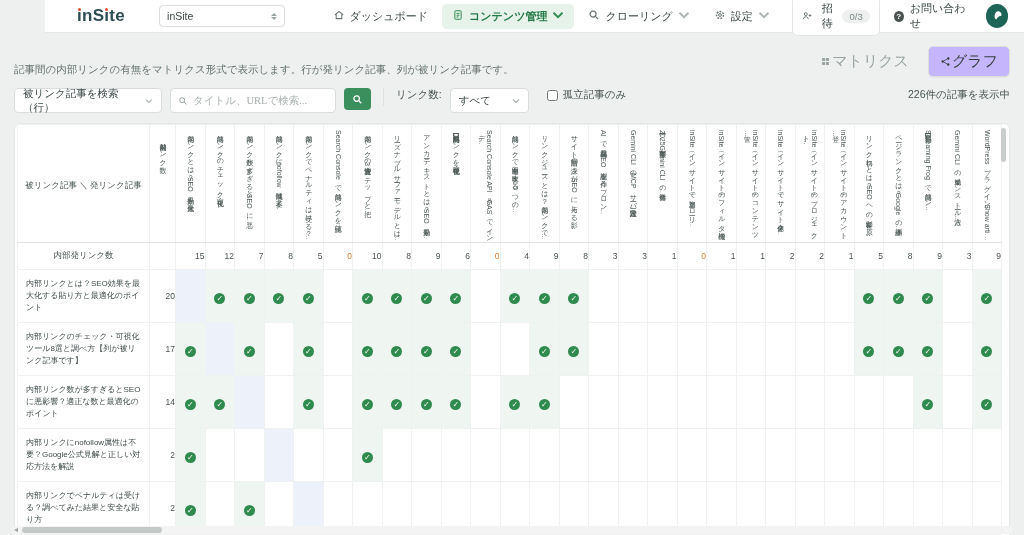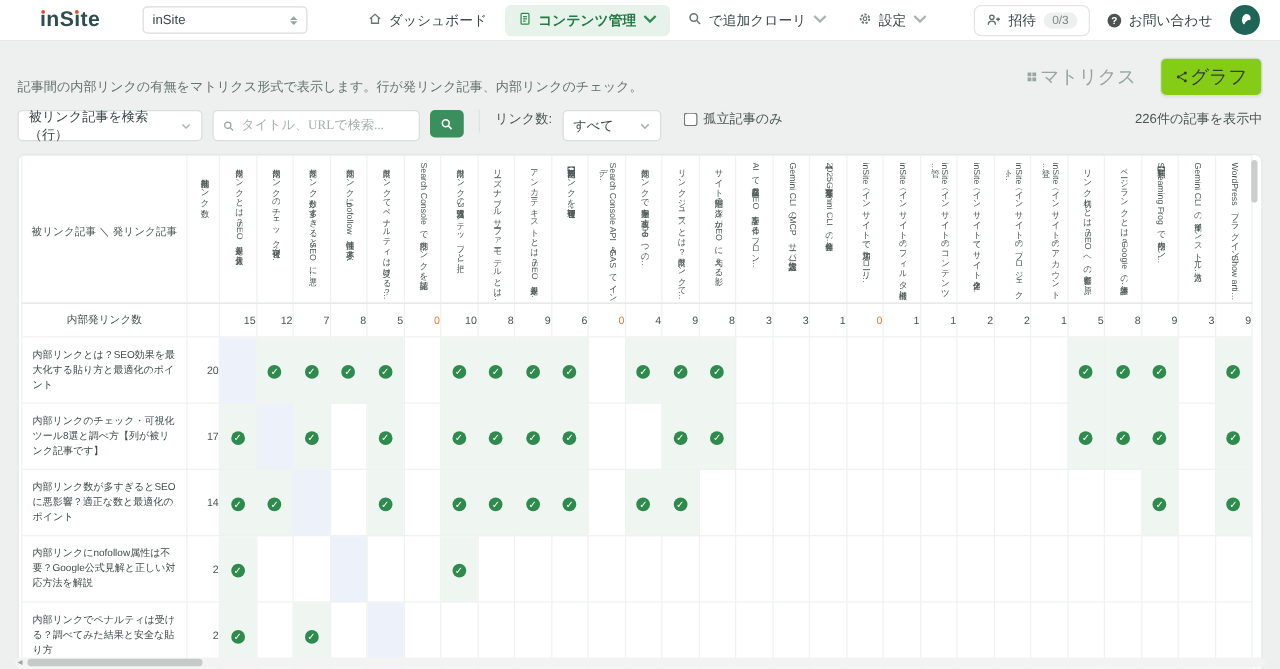--- a/index.html
+++ b/index.html
@@ -1,20 +1,20 @@
 <!DOCTYPE html>
 <html lang="ja"><head>
 <meta charset="utf-8">
 <style>
   * { margin:0; padding:0; box-sizing:border-box; }
   html,body { width:1024px; height:535px; overflow:hidden; }
   body { font-family:"Liberation Sans","DejaVu Sans",sans-serif; background:#edf0ee; color:#333f3d; position:relative; }
 
   
-  .navbar { height:33px; background:#fff; border-bottom:1px solid #e7e9e8; display:flex; align-items:center; padding:0 16px; gap:12px; }
+  .navbar { height:33px; background:#fff; border-bottom:1px solid #e7e9e8; display:flex; align-items:center; padding:0 16px; gap:12px;margin-left:45px; }
   .logo { position:relative; font-size:17px; font-weight:bold; color:#2d4d52; letter-spacing:.3px; margin-left:16px; }
   .logo i { position:absolute; width:3.2px; height:3.2px; border-radius:50%; background:#e2492f; top:2px; }
   .logo i.d1 { left:1px; } .logo i.d2 { left:28px; }
   .proj-select { margin-left:22px; width:132px; height:22px; border:1px solid #d9dddc; border-radius:4px; background:#fff; display:flex; align-items:center; justify-content:space-between; padding:0 7px; font-size:10.5px; color:#3a4746; }
   .updown { display:flex; flex-direction:column; gap:1px; color:#9aa5a1; }
   .updown b { width:0; height:0; border-left:3px solid transparent; border-right:3px solid transparent; }
   .updown b.up { border-bottom:3.5px solid #9aa5a1; }
   .updown b.dn { border-top:3.5px solid #9aa5a1; }
   nav.main-nav { display:flex; align-items:center; gap:4px; margin-left:26px; }
   .nav-item { display:flex; align-items:center; gap:5px; font-size:11px; color:#3a4746; padding:5px 10px; border-radius:5px; cursor:pointer; white-space:nowrap; }
@@ -33,21 +33,21 @@
 
   
   main { padding:0 14px; }
   .page-head { display:flex; align-items:flex-end; justify-content:space-between; margin-top:13px; }
   h1.title { font-size:15px; color:#222f2e; letter-spacing:.5px; }
   .subtitle { font-size:10.5px; color:#66736f; margin-top:5px; }
   .view-toggle { display:flex; align-items:center; gap:8px; }
   .toggle { display:flex; align-items:center; gap:1px; font-size:15px; padding:5px 11px; border-radius:5px; cursor:pointer; font-family:Liberation Mono, monospace; }
   .toggle svg { width:11px; height:11px; }
   .toggle.muted { background:transparent; border:none; color:#9aa5a1; }
-  .toggle.white { background:#84cc16; border:1px solid #dcdfde; color:#333f3d; box-shadow:0 1px 1px rgba(0,0,0,.04); }
+  .toggle.white { background:#c4b5fd; border:1px solid #dcdfde; color:#333f3d; box-shadow:0 1px 1px rgba(0,0,0,.04); }
 
   
   .filter-bar { display:flex; align-items:flex-start; margin-top:11px; gap:8px; }
   .sel { height:25px; border:1px solid #d9dddc; border-radius:4px; background:#fff; display:flex; align-items:center; justify-content:space-between; padding:0 8px; font-size:10.5px; color:#3a4746; cursor:pointer; }
   .sel .crt { color:#aab3b0; }
   .sel.w1 { width:148px; }
   .sel.w2 { width:79px; }
   .searchbox { width:166px; height:25px; border:1px solid #d9dddc; border-radius:4px; background:#fff; display:flex; align-items:center; padding:0 7px; gap:5px; }
   .searchbox svg { width:10px; height:10px; color:#9aa5a1; flex:none; }
   .searchbox input { border:none; outline:none; width:100%; font-size:10.5px; color:#3a4746; font-family:Liberation Serif, serif; }
@@ -112,21 +112,21 @@
         <span>コンテンツ管理</span>
         <span><svg class="crt" width="8" height="6" viewBox="0 0 8 6">
             <path d="M1 1.5 L4 4.5 L7 1.5" stroke="currentColor" fill="none" stroke-width="1.2"></path>
           </svg></span>
       </div>
       <div class="nav-item">
         <span><svg viewBox="0 0 16 16" fill="none" stroke="currentColor" stroke-width="1.6">
             <circle cx="6.7" cy="6.7" r="4"></circle>
             <path d="M9.8 9.8 L13.5 13.5"></path>
           </svg></span>
-        <span>で追加クローリ</span>
+        <span>クローリング</span>
         <span><svg class="crt" width="8" height="6" viewBox="0 0 8 6">
             <path d="M1 1.5 L4 4.5 L7 1.5" stroke="currentColor" fill="none" stroke-width="1.2"></path>
           </svg></span>
       </div>
       <div class="nav-item">
         <span><svg viewBox="0 0 16 16" fill="none" stroke="currentColor">
             <circle cx="8" cy="8" r="4.6" stroke-width="2" stroke-dasharray="2.4 1.7"></circle>
             <circle cx="8" cy="8" r="1.9" stroke-width="1.3"></circle>
           </svg></span>
         <span>設定</span>
@@ -153,21 +153,21 @@
       <svg viewBox="0 0 16 16">
           <path fill="#ffffff" d="M8.5 3.2 C11.6 2.8 13.2 5.4 12.2 8.1 C10.6 7.5 8.5 8.6 7.4 11.6 C4.8 10.4 4.9 4.8 8.5 3.2 Z"></path>
         </svg>
     </div>
   </div>
 </header>
 
 <main>
   <div class="page-head">
     <div>
-      <p class="subtitle">記事間の内部リンクの有無をマトリクス形式で表示します。行が発リンク記事、内部リンクのチェック。</p>
+      <p class="subtitle">記事間の内部リンクの有無をマトリクス形式で表示します。行が発リンク記事、列が被リンク記事です。</p>
     </div>
     <div class="view-toggle">
       <button class="toggle muted">
         <svg viewBox="0 0 16 16">
             <path fill="currentColor" d="M3 3h4.4v4.4H3zM8.6 3H13v4.4H8.6zM3 8.6h4.4V13H3zM8.6 8.6H13V13H8.6z"></path>
           </svg>
         <span>マトリクス</span>
       </button>
       <button class="toggle white">
         <svg viewBox="0 0 16 16">

